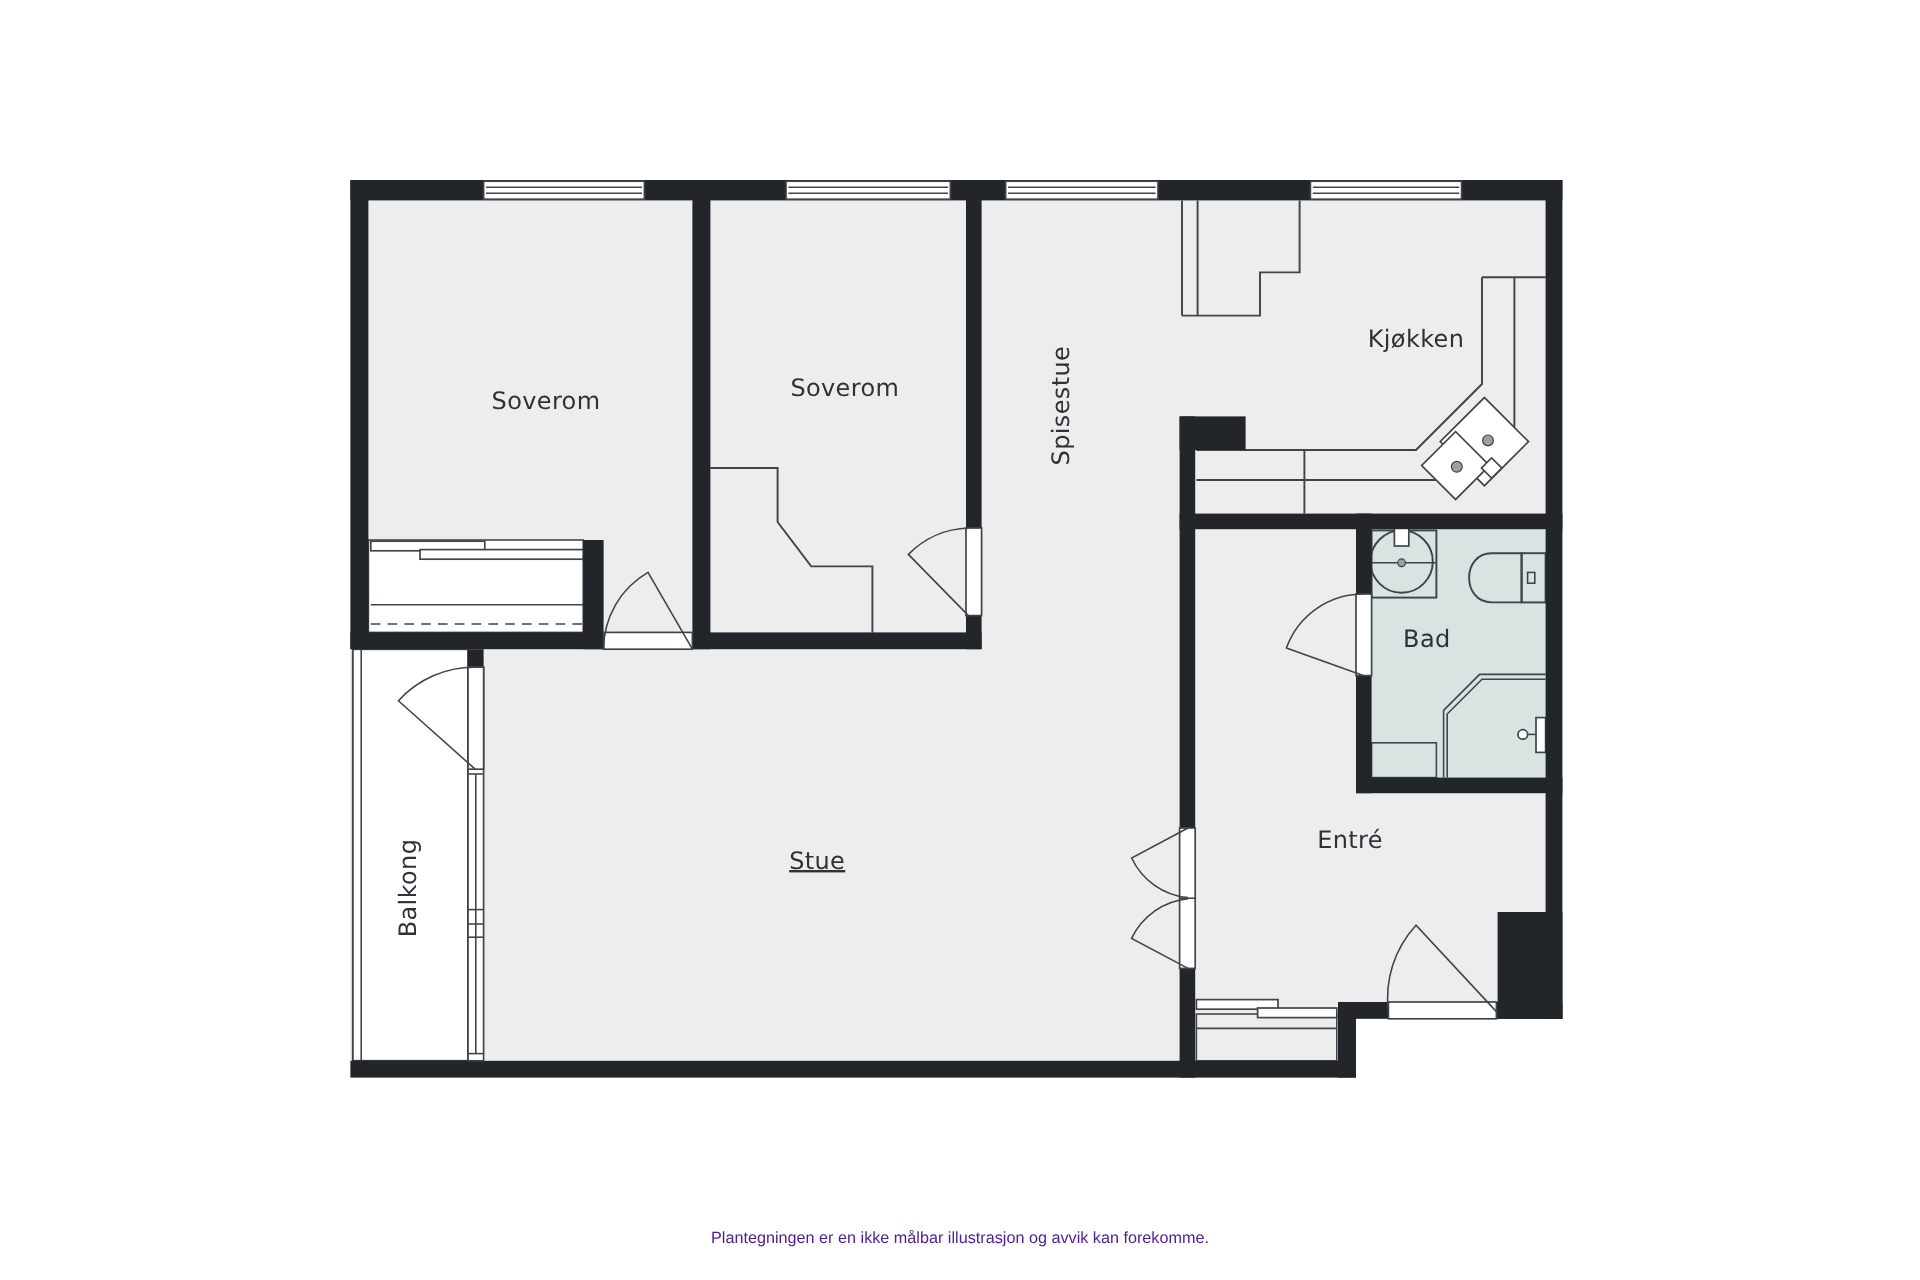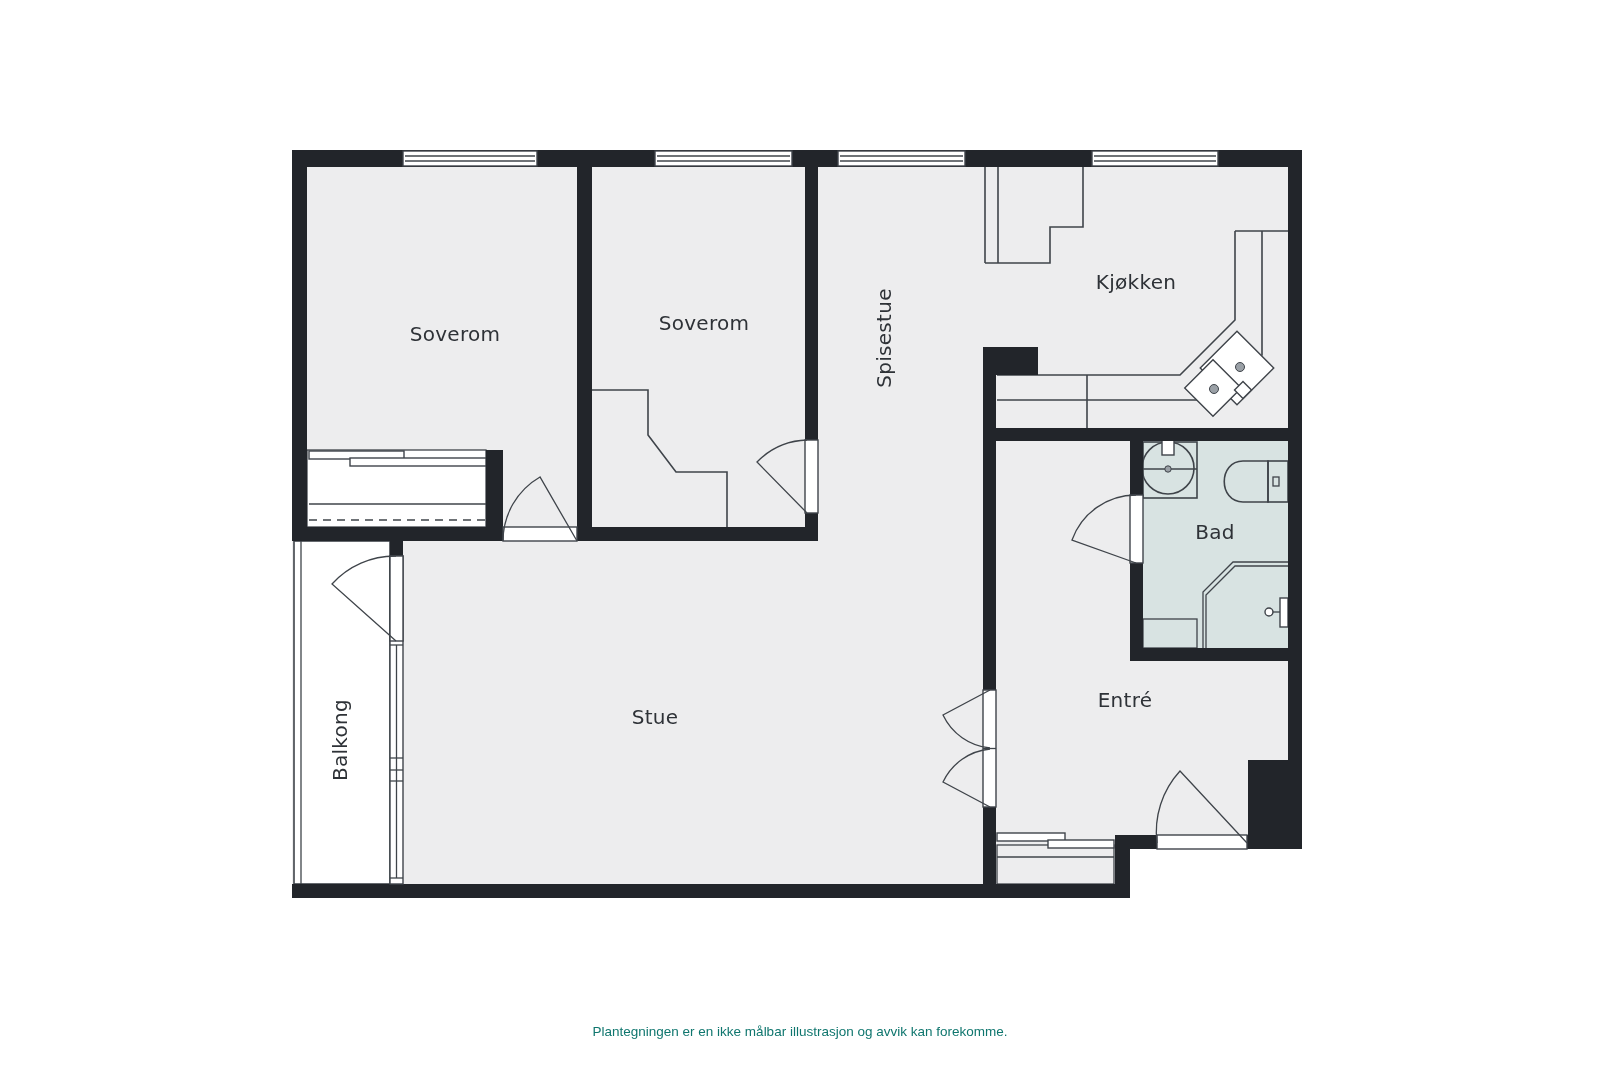--- a/index.html
+++ b/index.html
@@ -28,21 +28,21 @@
     white-space:nowrap;
     letter-spacing:0.3px;
   }
   .room-label.vertical{transform:translate(-50%,-50%) rotate(-90deg);}
   #footer-disclaimer{
     position:absolute;
     left:800px;top:1031px;
     transform:translate(-50%,-50%);
     font-size:13.5px;
     font-family:"Liberation Sans","DejaVu Sans",sans-serif;
-    color:#0f766e;
+    color:#4c1d95;
     white-space:nowrap;
   }
 </style>
 </head>
 <body>
 
 <div id="stage">
 
   <svg id="plan-svg" width="1600" height="1067" viewBox="0 0 1600 1067">
 
@@ -199,24 +199,24 @@
       </g>
     </g>
   </svg>
 
   <div class="room-label" style="left:455px;top:334px;">Soverom</div>
 
   <div class="room-label" style="left:704px;top:323px;">Soverom</div>
 
   <div class="room-label vertical" style="left:884px;top:338px;">Spisestue</div>
 
-  <div class="room-label" style="left:1136px;top:282px;">Kjøkken</div>
-
-  <div class="room-label" style="left:1215px;top:532px;">Bad</div>
+  <div class="room-label" style="left:1180px;top:282px;">Kjøkken</div>
+
+  <div class="room-label" style="left:1189px;top:532px;">Bad</div>
 
   <div class="room-label" style="left:1108px;top:700px;margin-left:17px;">Entré</div>
 
-  <div class="room-label" style="left:655px;top:717px;">Stue</div>
+  <div class="room-label" style="left:681px;top:717px;text-decoration:underline;">Stue</div>
 
   <div class="room-label vertical" style="left:340px;top:740px;">Balkong</div>
 
   <div id="footer-disclaimer">Plantegningen er en ikke målbar illustrasjon og avvik kan forekomme.</div>
 </div>
 
 </body></html>

